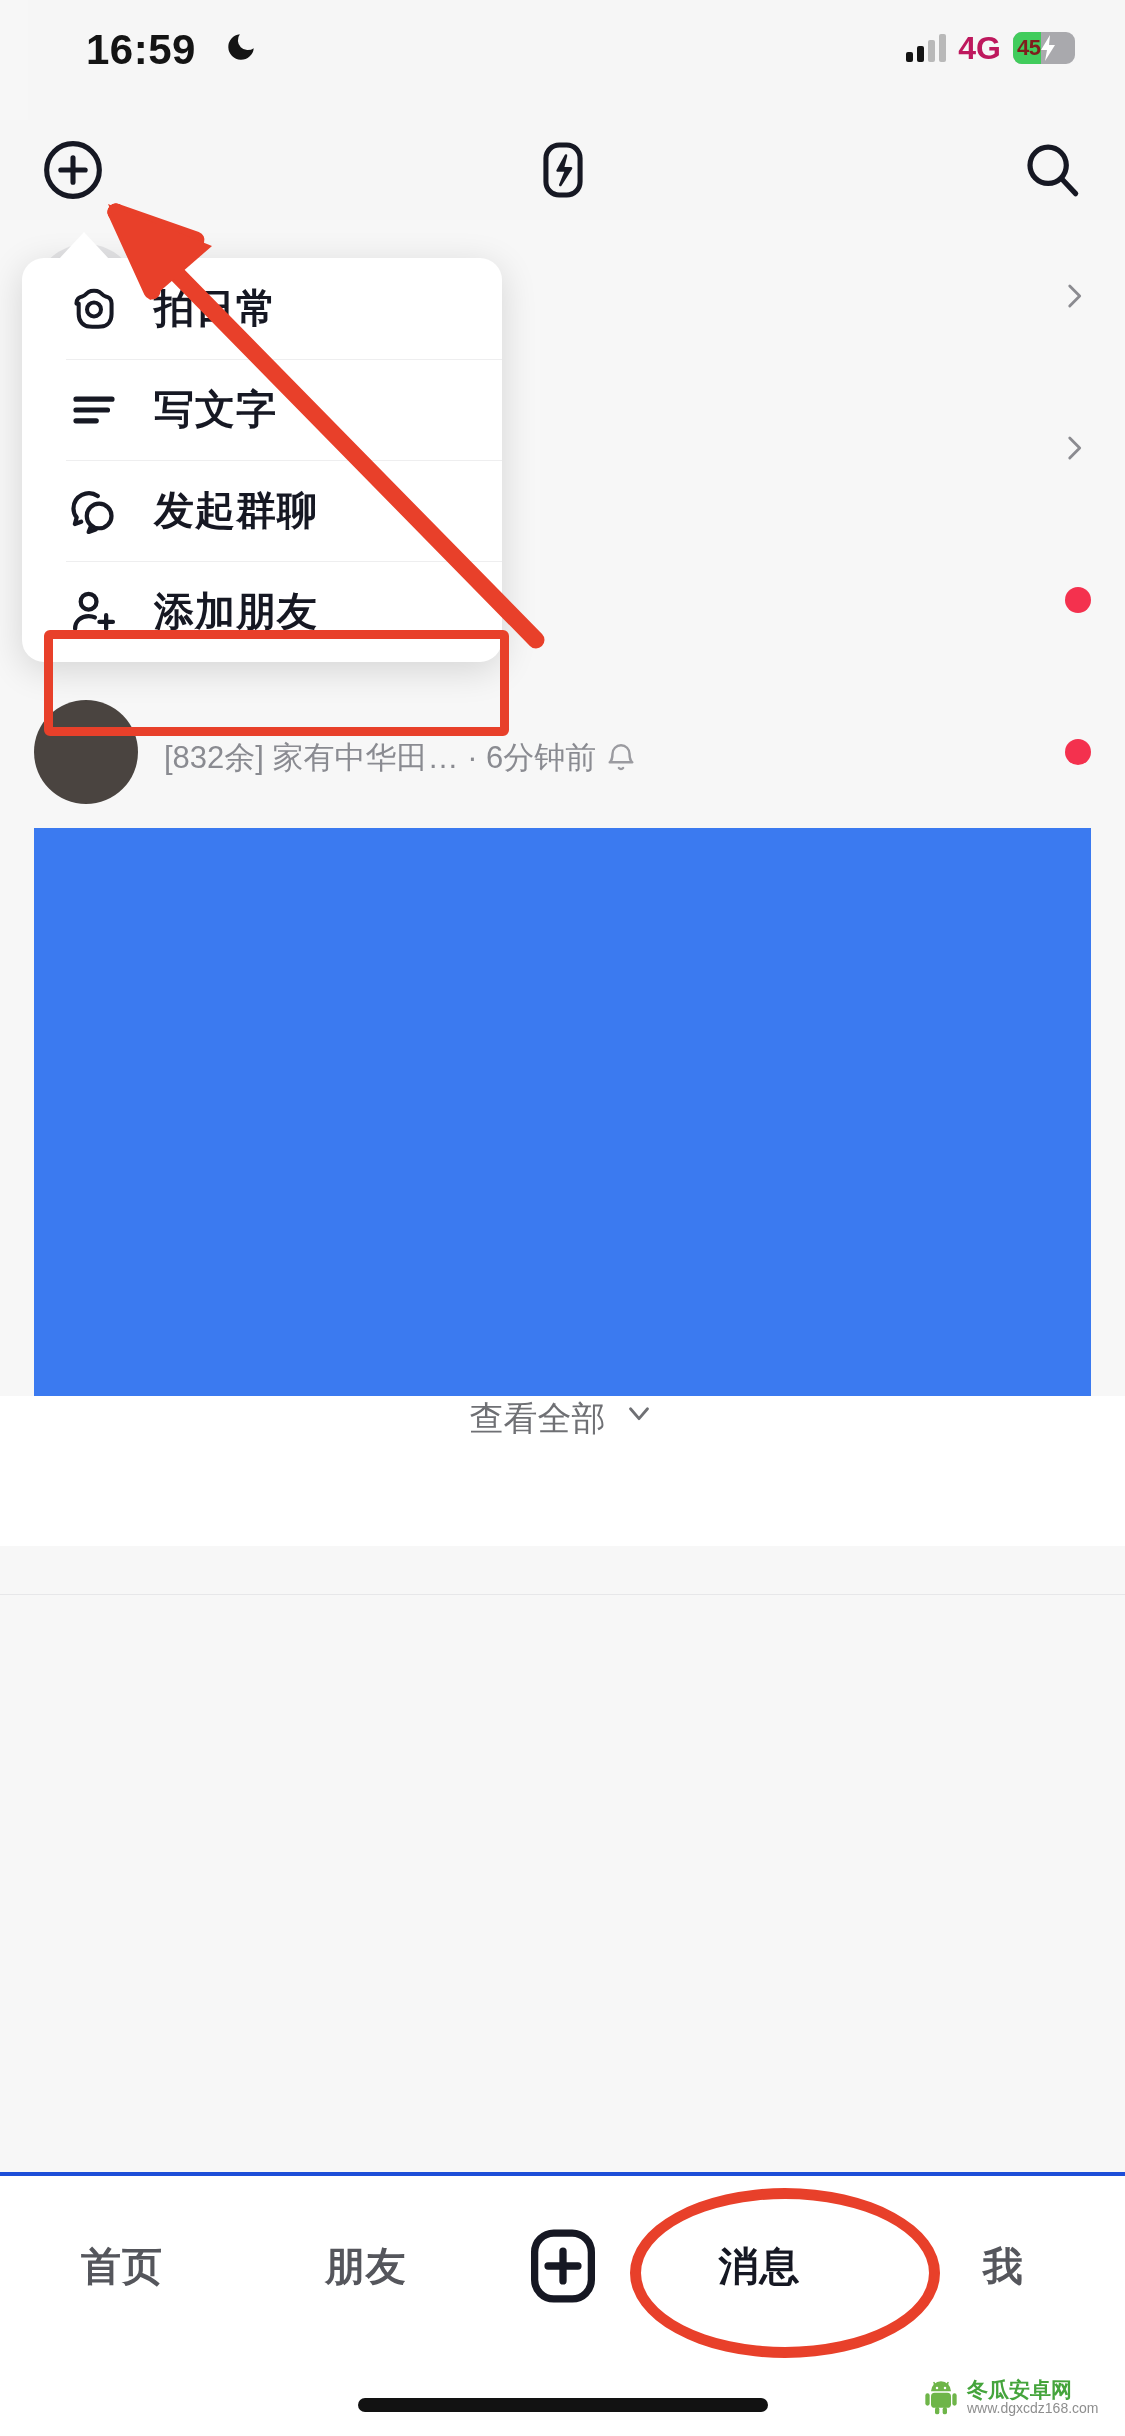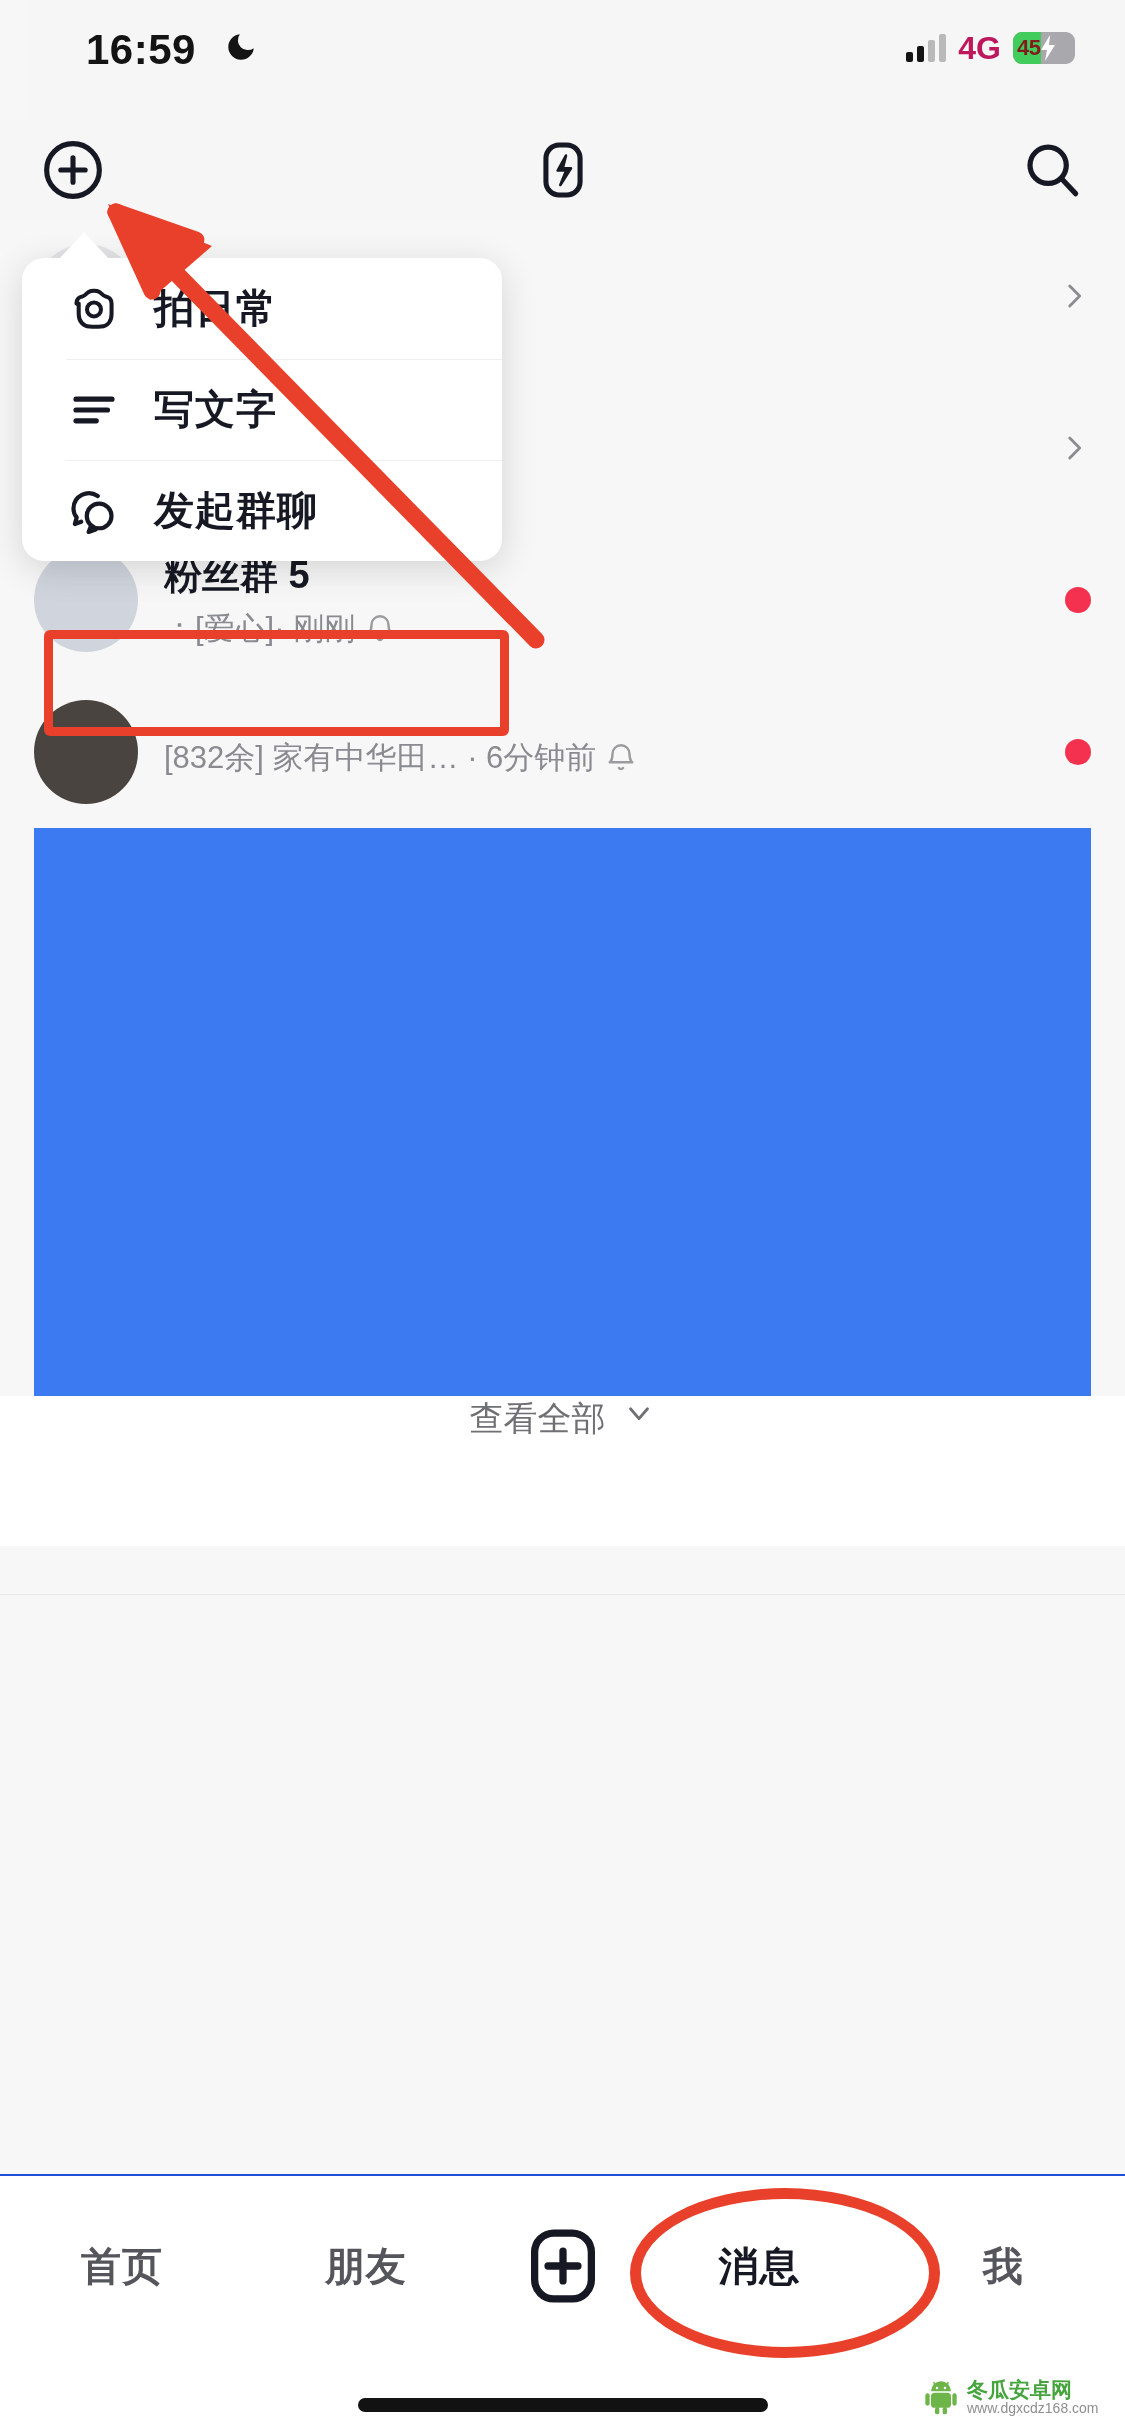--- a/index.html
+++ b/index.html
@@ -280,21 +280,21 @@
     pointer-events: none;
   }
 
   
   #tab-bar {
     position: absolute;
     left: 0; right: 0;
     bottom: 0;
     height: 260px;
     background: #ffffff;
-    border-top: 2px solid #1d4ed8;
+    border-top: 4px solid #1d4ed8;
     z-index: 50;
   }
   #tab-items {
     position: absolute;
     left: 0; right: 0; top: 0;
     height: 180px;
     display: flex;
     align-items: center;
   }
   .tab {
@@ -532,20 +532,30 @@
       <span class="menu-icon">
         <svg width="56" height="56" viewBox="0 0 24 24" fill="none" stroke="#161823" stroke-width="1.8" stroke-linecap="round" stroke-linejoin="round">
           <path d="M13.6 5.6A6.6 6.6 0 0 0 3.2 10.9c0 1.5.5 2.8 1.4 3.8l-.8 2.9 2.7-1"></path>
           <circle cx="14.2" cy="14.1" r="5.3"></circle>
           <path d="M10.8 18.2 9.7 21l3-1.1"></path>
         </svg>
       </span>
       <span class="menu-label">发起群聊</span>
     </div>
 
+    <div class="menu-item">
+      <span class="menu-icon">
+        <svg width="54" height="54" viewBox="0 0 24 24" fill="none" stroke="#161823" stroke-width="1.9" stroke-linecap="round" stroke-linejoin="round">
+          <circle cx="9.6" cy="7.4" r="3.5"></circle>
+          <path d="M3.6 19.4c0-3.4 2.7-5.6 6-5.6 1 0 2 .2 2.8.6"></path>
+          <path d="M17.4 13.4v6M14.4 16.4h6"></path>
+        </svg>
+      </span>
+      <span class="menu-label">添加朋友</span>
+    </div>
   </div>
 
   <div id="menu-highlight"></div>
 
   <svg id="arrow-svg" viewBox="0 0 1125 2436">
     <g stroke="#e8402a" stroke-width="17" stroke-linecap="round" fill="none">
       <path d="M116 212 L536 640"></path>
       <path d="M116 212 L196 240"></path>
       <path d="M116 212 L152 291"></path>
     </g>

